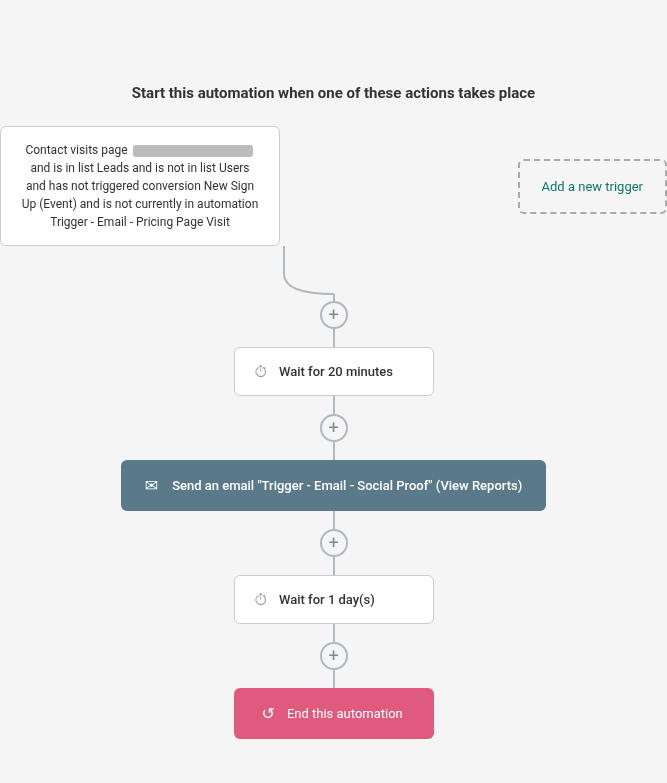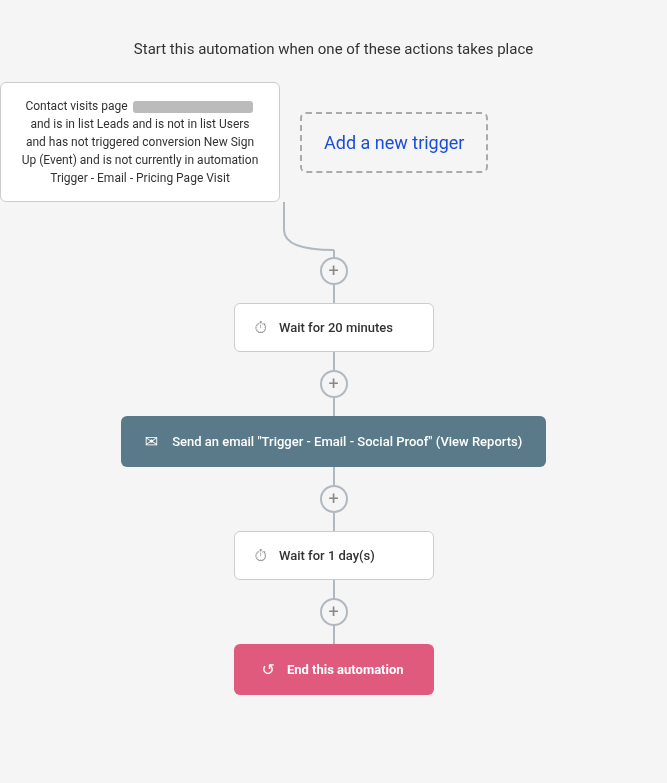--- a/index.html
+++ b/index.html
@@ -19,25 +19,26 @@
       display: flex;
       flex-direction: column;
       align-items: center;
       width: 667px;
       padding: 20px 0 40px;
       position: relative;
     }
 
     .page-title {
       font-size: 15px;
-      font-weight: 400;
+      font-weight: 700;
       color: #333;
       text-align: right;
       margin-bottom: 24px;
       max-width: 480px;
+      margin-top: 44px;
     }
 
     .trigger-box {
       background: #fff;
       border: 1.5px solid #ccc;
       border-radius: 6px;
       padding: 14px 18px;
       max-width: 280px;
       font-size: 12px;
       color: #333;
@@ -53,22 +54,22 @@
       width: 120px;
       height: 12px;
       vertical-align: middle;
       margin: 0 2px;
     }
 
     .add-trigger-box {
       border: 2px dashed #aaa;
       border-radius: 6px;
       padding: 18px 22px;
-      font-size: 18px;
-      color: #1d4ed8;
+      font-size: 13px;
+      color: #0f766e;
       cursor: pointer;
       white-space: nowrap;
       background: transparent;
     }
 
     
     .connector {
       display: flex;
       flex-direction: column;
       align-items: center;
@@ -156,32 +157,32 @@
       display: flex;
       align-items: center;
       gap: 12px;
       cursor: pointer;
       min-width: 200px;
     }
 
     .end-step .step-label {
       font-size: 13px;
       color: #fff;
-      font-weight: 700;
+      font-weight: 400;
     }
 
     .end-icon {
       color: #fff;
       font-size: 16px;
     }
 
     .trigger-row-wrapper {
       display: flex;
       align-items: center;
-      justify-content: flex-start;
+      justify-content: space-between;
       gap: 20px;
       width: 100%;
     }
 
     
     .merge-area {
       position: relative;
       width: 340px;
       height: 55px;
     }

